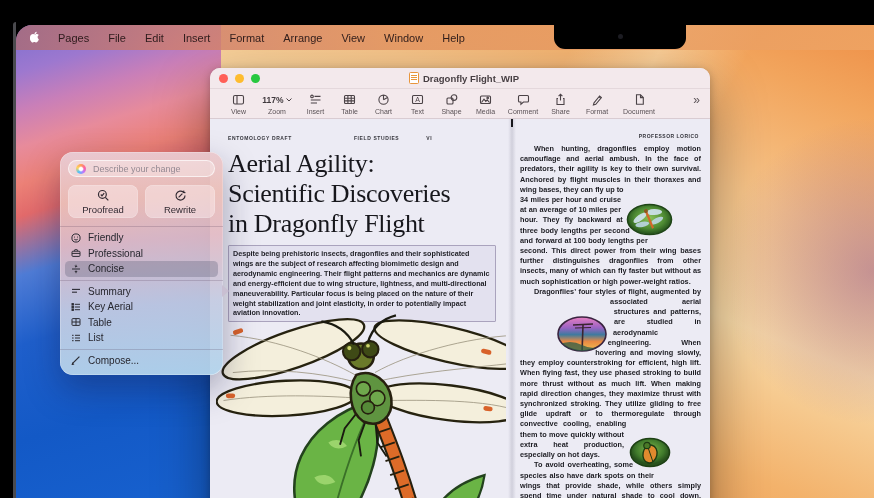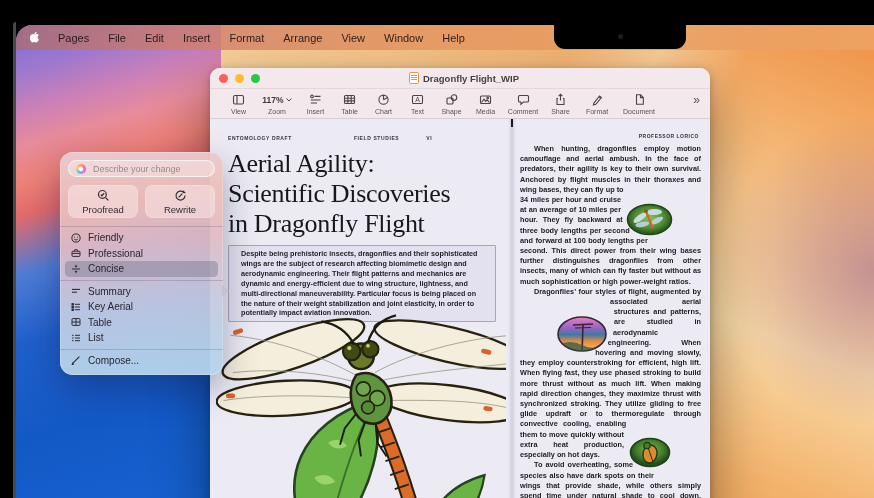--- a/index.html
+++ b/index.html
@@ -75,21 +75,21 @@
     color:#35353c;}
   .kicker .k1{position:absolute;left:0;}
   .kicker .k2{position:absolute;left:47%;}
   .kicker .k3{position:absolute;left:74%;}
 
   .headline{margin-top:7px;font-family:"Liberation Serif",serif;font-size:26px;line-height:30px;
     color:#17171c;letter-spacing:-.3px;}
   .headline span{display:block;}
 
   .intro-box{margin-top:6px;border:1px solid #aaa3bd;background:rgba(175,170,210,.14);
-    padding:3px 12px;border-radius:1px;}
+    padding:3px 4px;border-radius:1px;}
   .intro-box p{margin:0;font-size:7.2px;line-height:9.9px;font-weight:700;color:#1f1f25;}
 
   .illustration{position:absolute;left:6px;right:6px;top:172px;bottom:0;}
 
   .byline{text-align:right;font-size:5px;font-weight:700;letter-spacing:.5px;color:#35353c;
     margin:2px 2px 5px 0;}
   .rp{margin:0;font-size:7.3px;line-height:10.2px;font-weight:600;color:#1c1c22;
       text-align:justify;text-indent:14px;}
   .rp + .rp{margin-top:0px;}
   .rp span{text-indent:0;margin-top:28px;}

